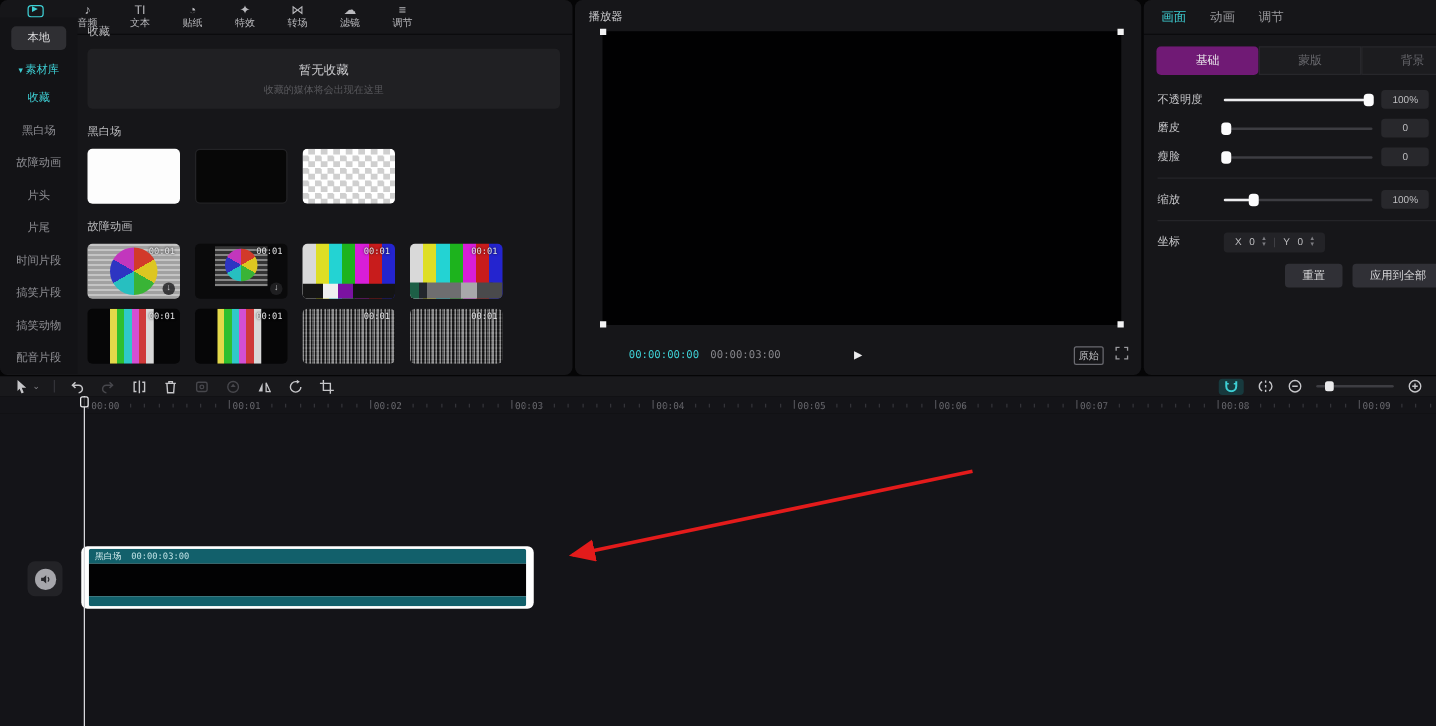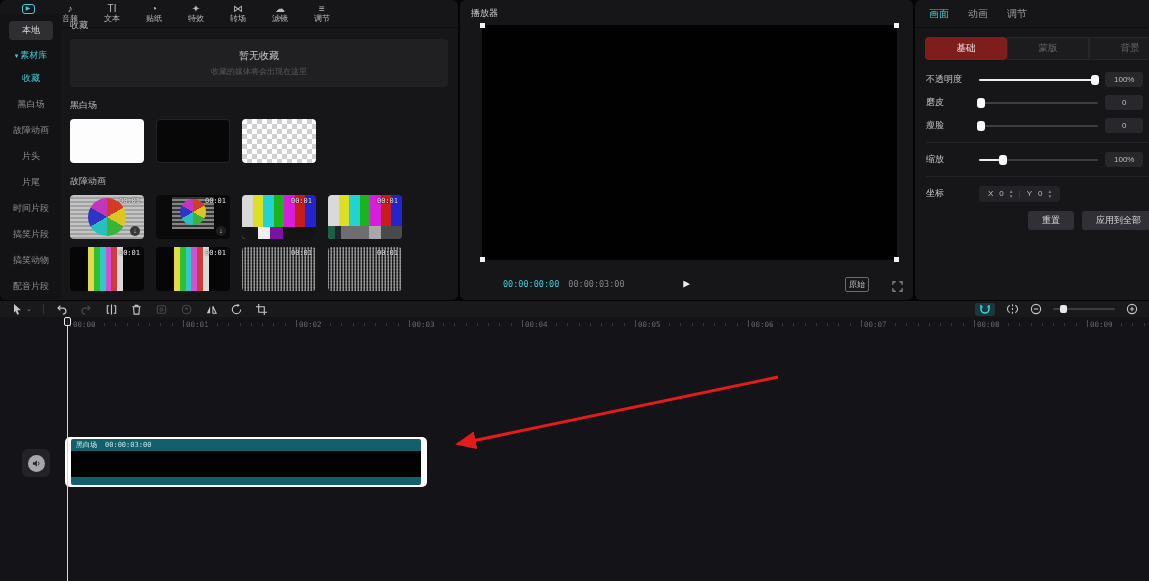--- a/index.html
+++ b/index.html
@@ -64,33 +64,33 @@
   
   .p-player{left:460px;top:0;width:453px;height:300px;}
   .player-title{padding:7px 11px 4px;font-size:9px;color:#c9c9cc;}
   .video{position:absolute;left:22px;top:25px;width:415px;height:235px;background:#010102;}
   .vh{position:absolute;width:5px;height:5px;background:#f2f2f3;}
   .vh.tl{left:-2px;top:-2px;} .vh.tr{right:-2px;top:-2px;} .vh.bl{left:-2px;bottom:-2px;} .vh.br{right:-2px;bottom:-2px;}
   .player-controls{position:absolute;left:10px;right:10px;bottom:7px;height:18px;display:flex;align-items:center;font-family:"DejaVu Sans Mono",monospace;}
   .tc-cur{color:#3ecfd4;font-size:8.5px;padding-left:33px;}
   .tc-dur{color:#85858a;font-size:8.5px;margin-left:9px;}
   .play-btn{position:absolute;left:50%;transform:translateX(-50%);color:#ececee;font-size:11px;cursor:pointer;line-height:18px;}
-  .pc-right{margin-left:auto;display:flex;align-items:flex-end;gap:23px;}
+  .pc-right{margin-left:auto;display:flex;align-items:flex-start;gap:9px;}
   .orig-btn{border:1px solid #6a6a70;border-radius:2px;font-size:8px;padding:1px 3px;color:#c3c3c6;font-family:"Liberation Sans",sans-serif;cursor:pointer;}
   .fs-icon{width:11px;height:11px;cursor:pointer;}
   
   .p-props{left:915px;top:0;width:266px;height:300px;overflow:hidden;}
   .props-tabs{display:flex;gap:19px;padding:7px 14px 6px;font-size:10px;border-bottom:1px solid #0b0b0d;}
   .ptab{color:#9a9a9e;cursor:pointer;}
   .ptab.active{color:#3ecfd4;}
   .subtabs{display:flex;margin:9px 10px 8px;}
   .stab{flex:1;text-align:center;font-size:9.5px;padding:4px 0;color:#67676c;background:#1c1c1f;border:1px solid #27272b;cursor:pointer;}
   .stab:first-child{border-radius:4px 0 0 4px;}
   .stab:last-child{border-radius:0 4px 4px 0;}
-  .stab.active{background:#7f1d1d;color:#ebebed;border-color:transparent;border-radius:4px;}
+  .stab.active{background:#701a75;color:#ebebed;border-color:transparent;border-radius:4px;}
   .s-row{display:flex;align-items:center;height:23px;padding:0 11px;gap:7px;}
   .s-label{width:46px;font-size:9px;color:#c6c6c9;flex-shrink:0;}
   .s-track{flex:1;height:2px;background:#3d3d42;border-radius:1px;position:relative;cursor:pointer;}
   .s-fill{position:absolute;left:0;top:0;height:2px;background:#ececee;border-radius:1px;}
   .s-handle{position:absolute;top:-4px;width:8px;height:10px;border-radius:3px;background:#fbfbfc;}
   .s-value{width:38px;height:15px;background:#28282c;border-radius:3px;color:#bebec1;font-size:8px;display:flex;align-items:center;justify-content:center;flex-shrink:0;}
   .stepper{display:flex;flex-direction:column;color:#7d7d82;font-size:5.5px;line-height:5px;cursor:pointer;flex-shrink:0;}
   .kf{width:6px;height:6px;border:1px solid #96969b;transform:rotate(45deg);margin-left:4px;flex-shrink:0;cursor:pointer;}
   .kf.hidden{visibility:hidden;}
   .divider{height:1px;background:#242428;margin:5px 11px;}

